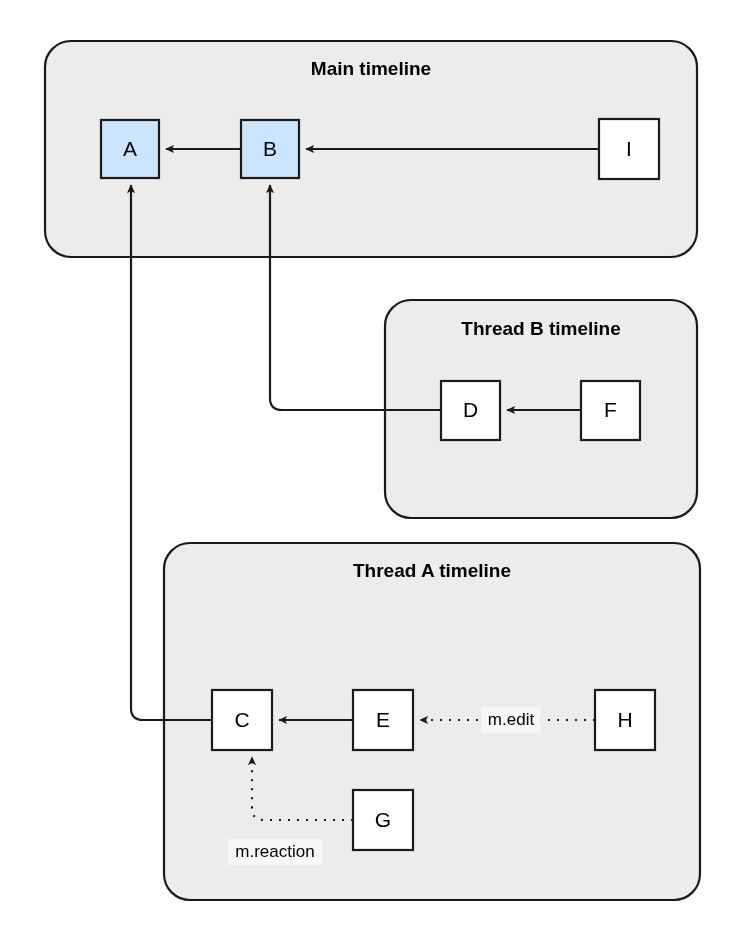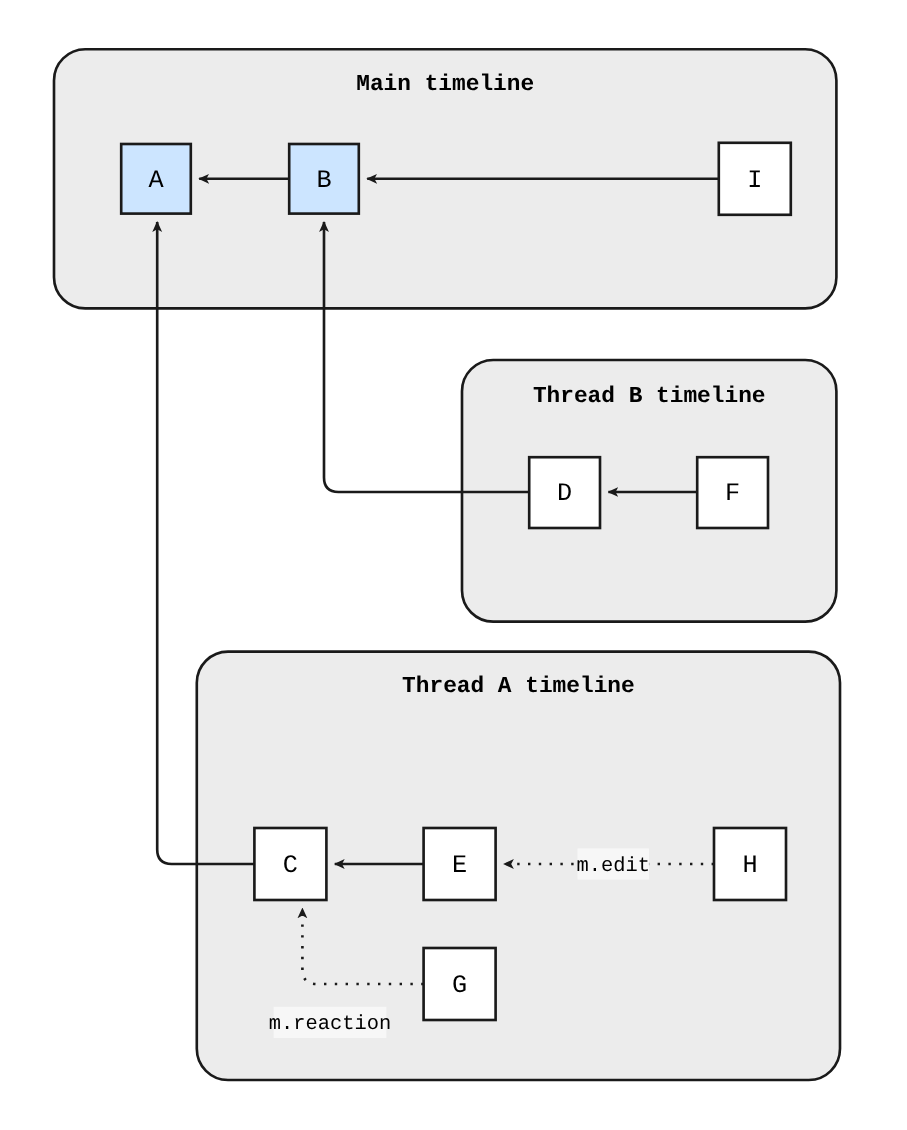--- a/index.html
+++ b/index.html
@@ -5,21 +5,21 @@
   html, body {
     margin: 0;
     padding: 0;
     background: #ffffff;
   }
   #canvas {
     position: relative;
     width: 756px;
     height: 942px;
     background: #ffffff;
-    font-family: Liberation Mono, monospace;
+    font-family: Liberation Sans, sans-serif;
     overflow: hidden;
   }
   #diagram-svg {
     position: absolute;
     left: 0;
     top: 0;
     width: 756px;
     height: 942px;
   }
   .group-title {

